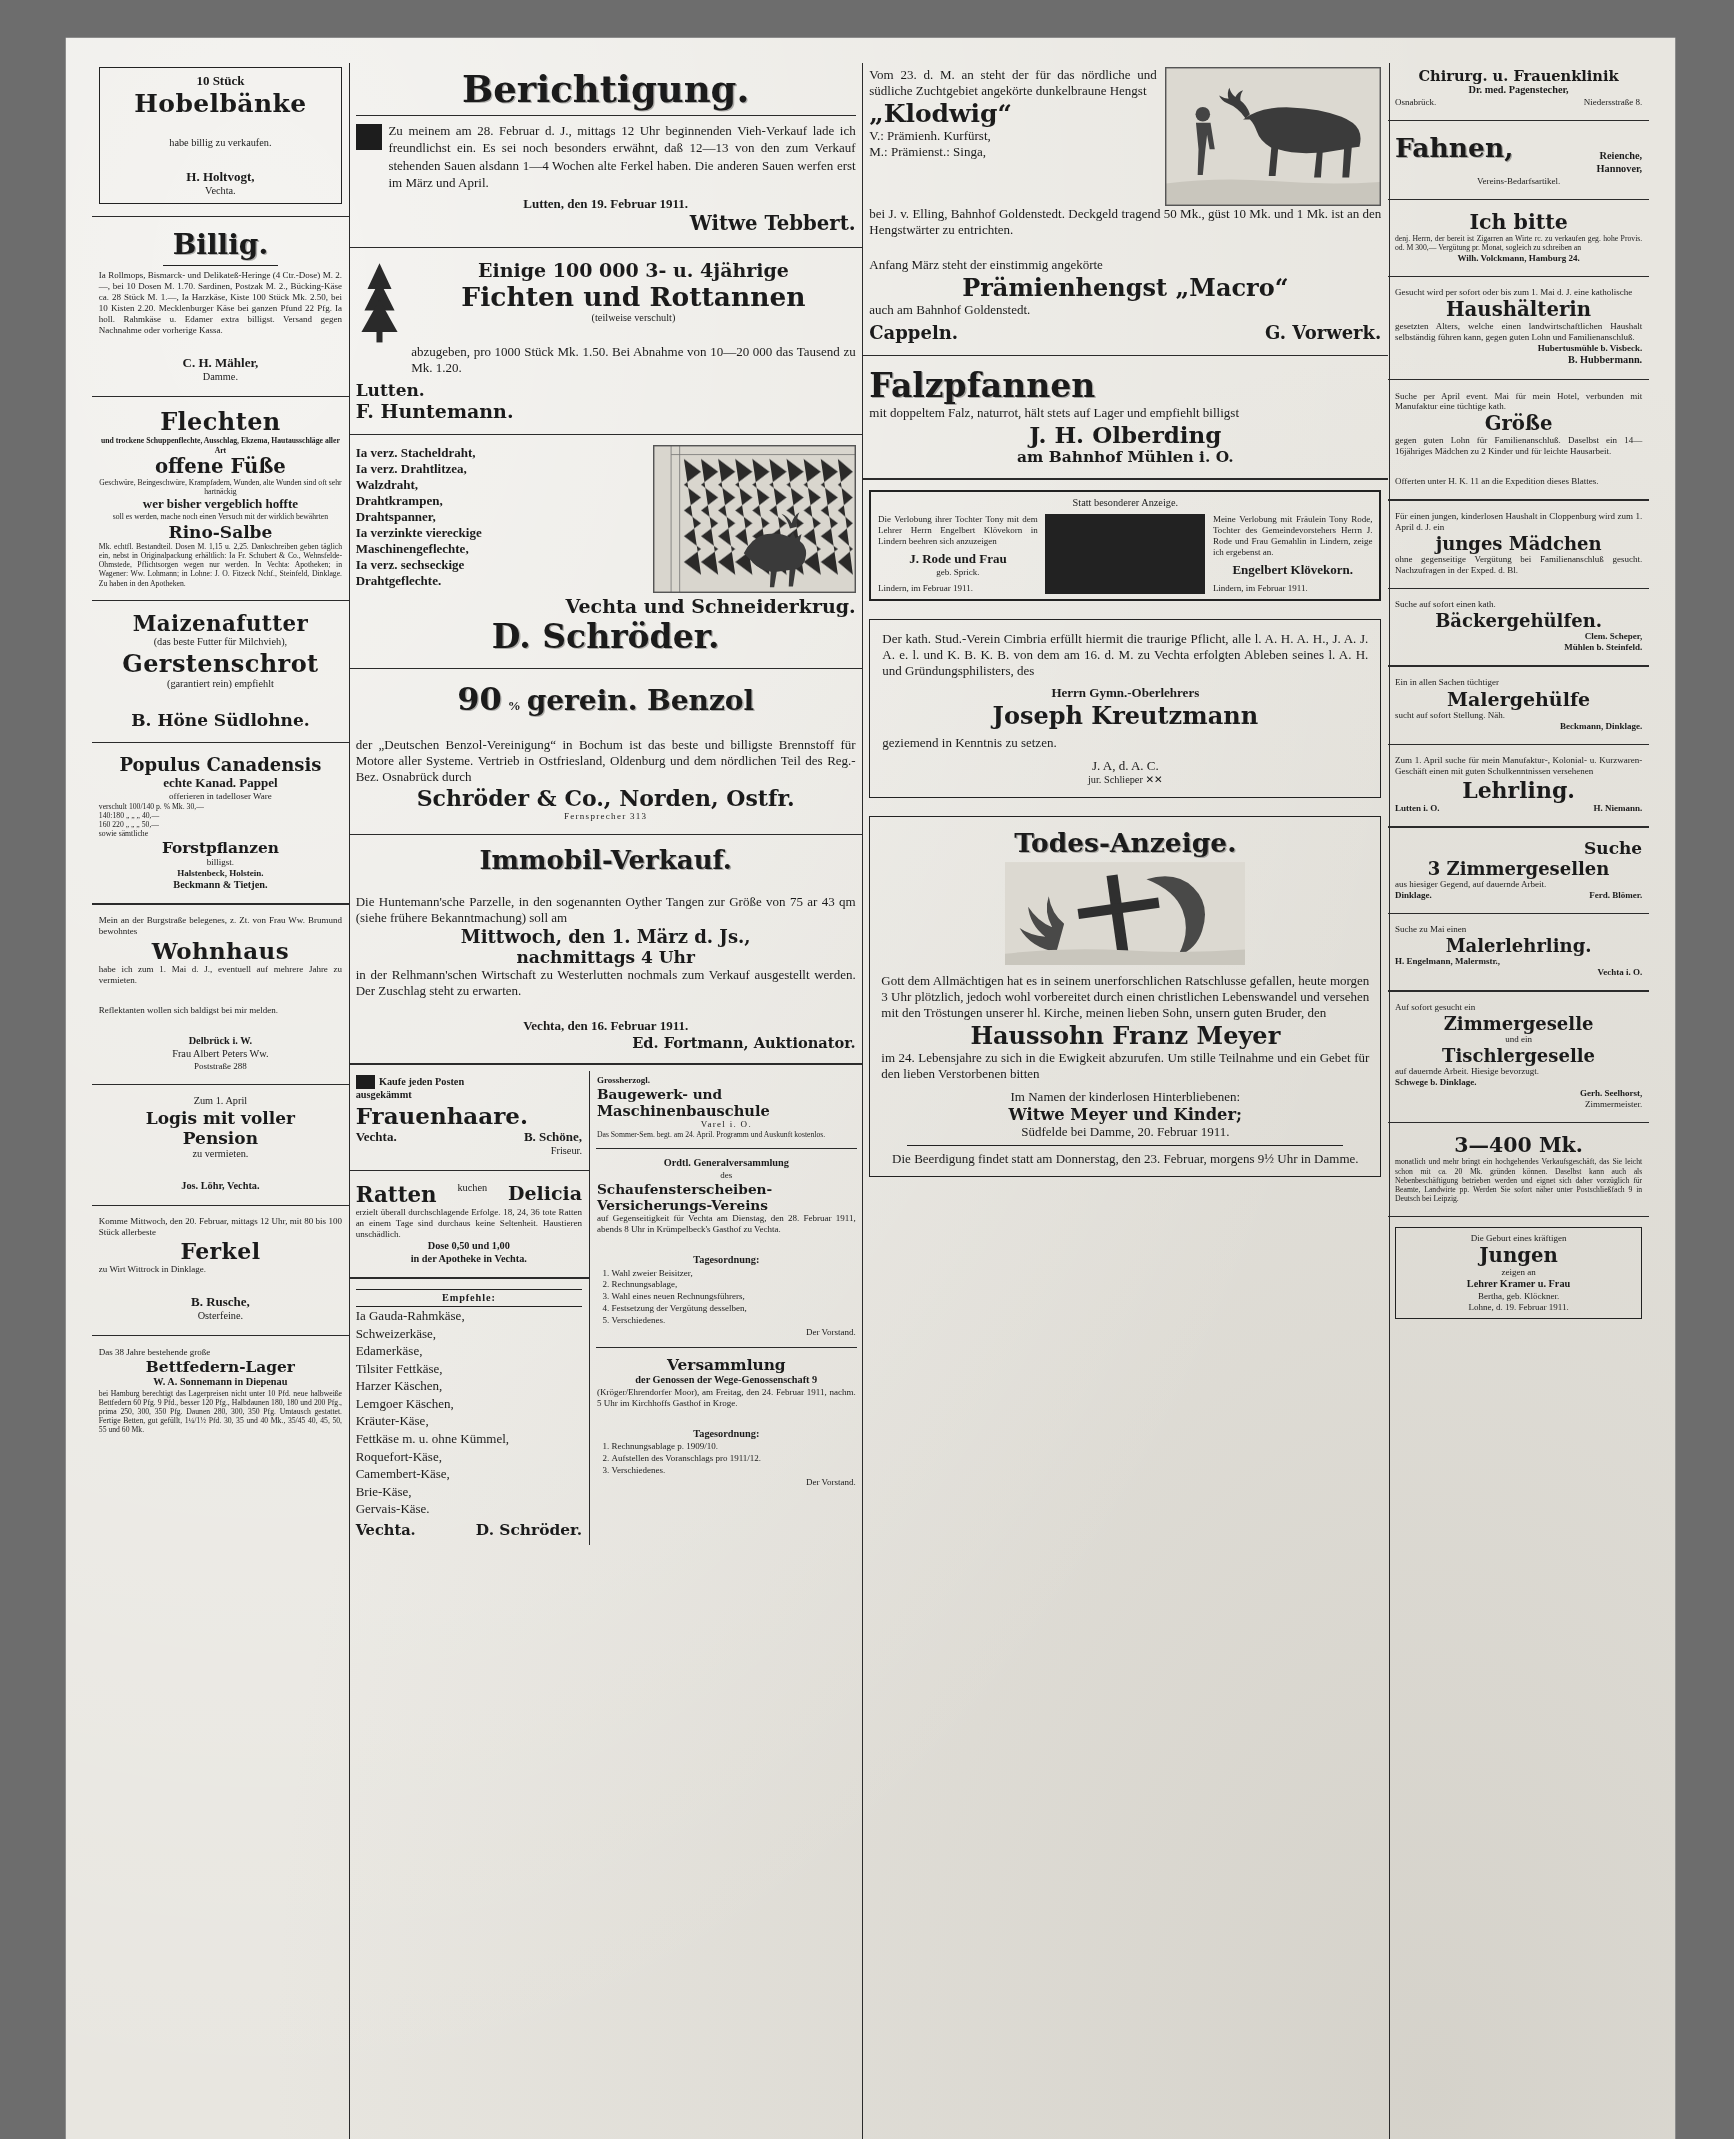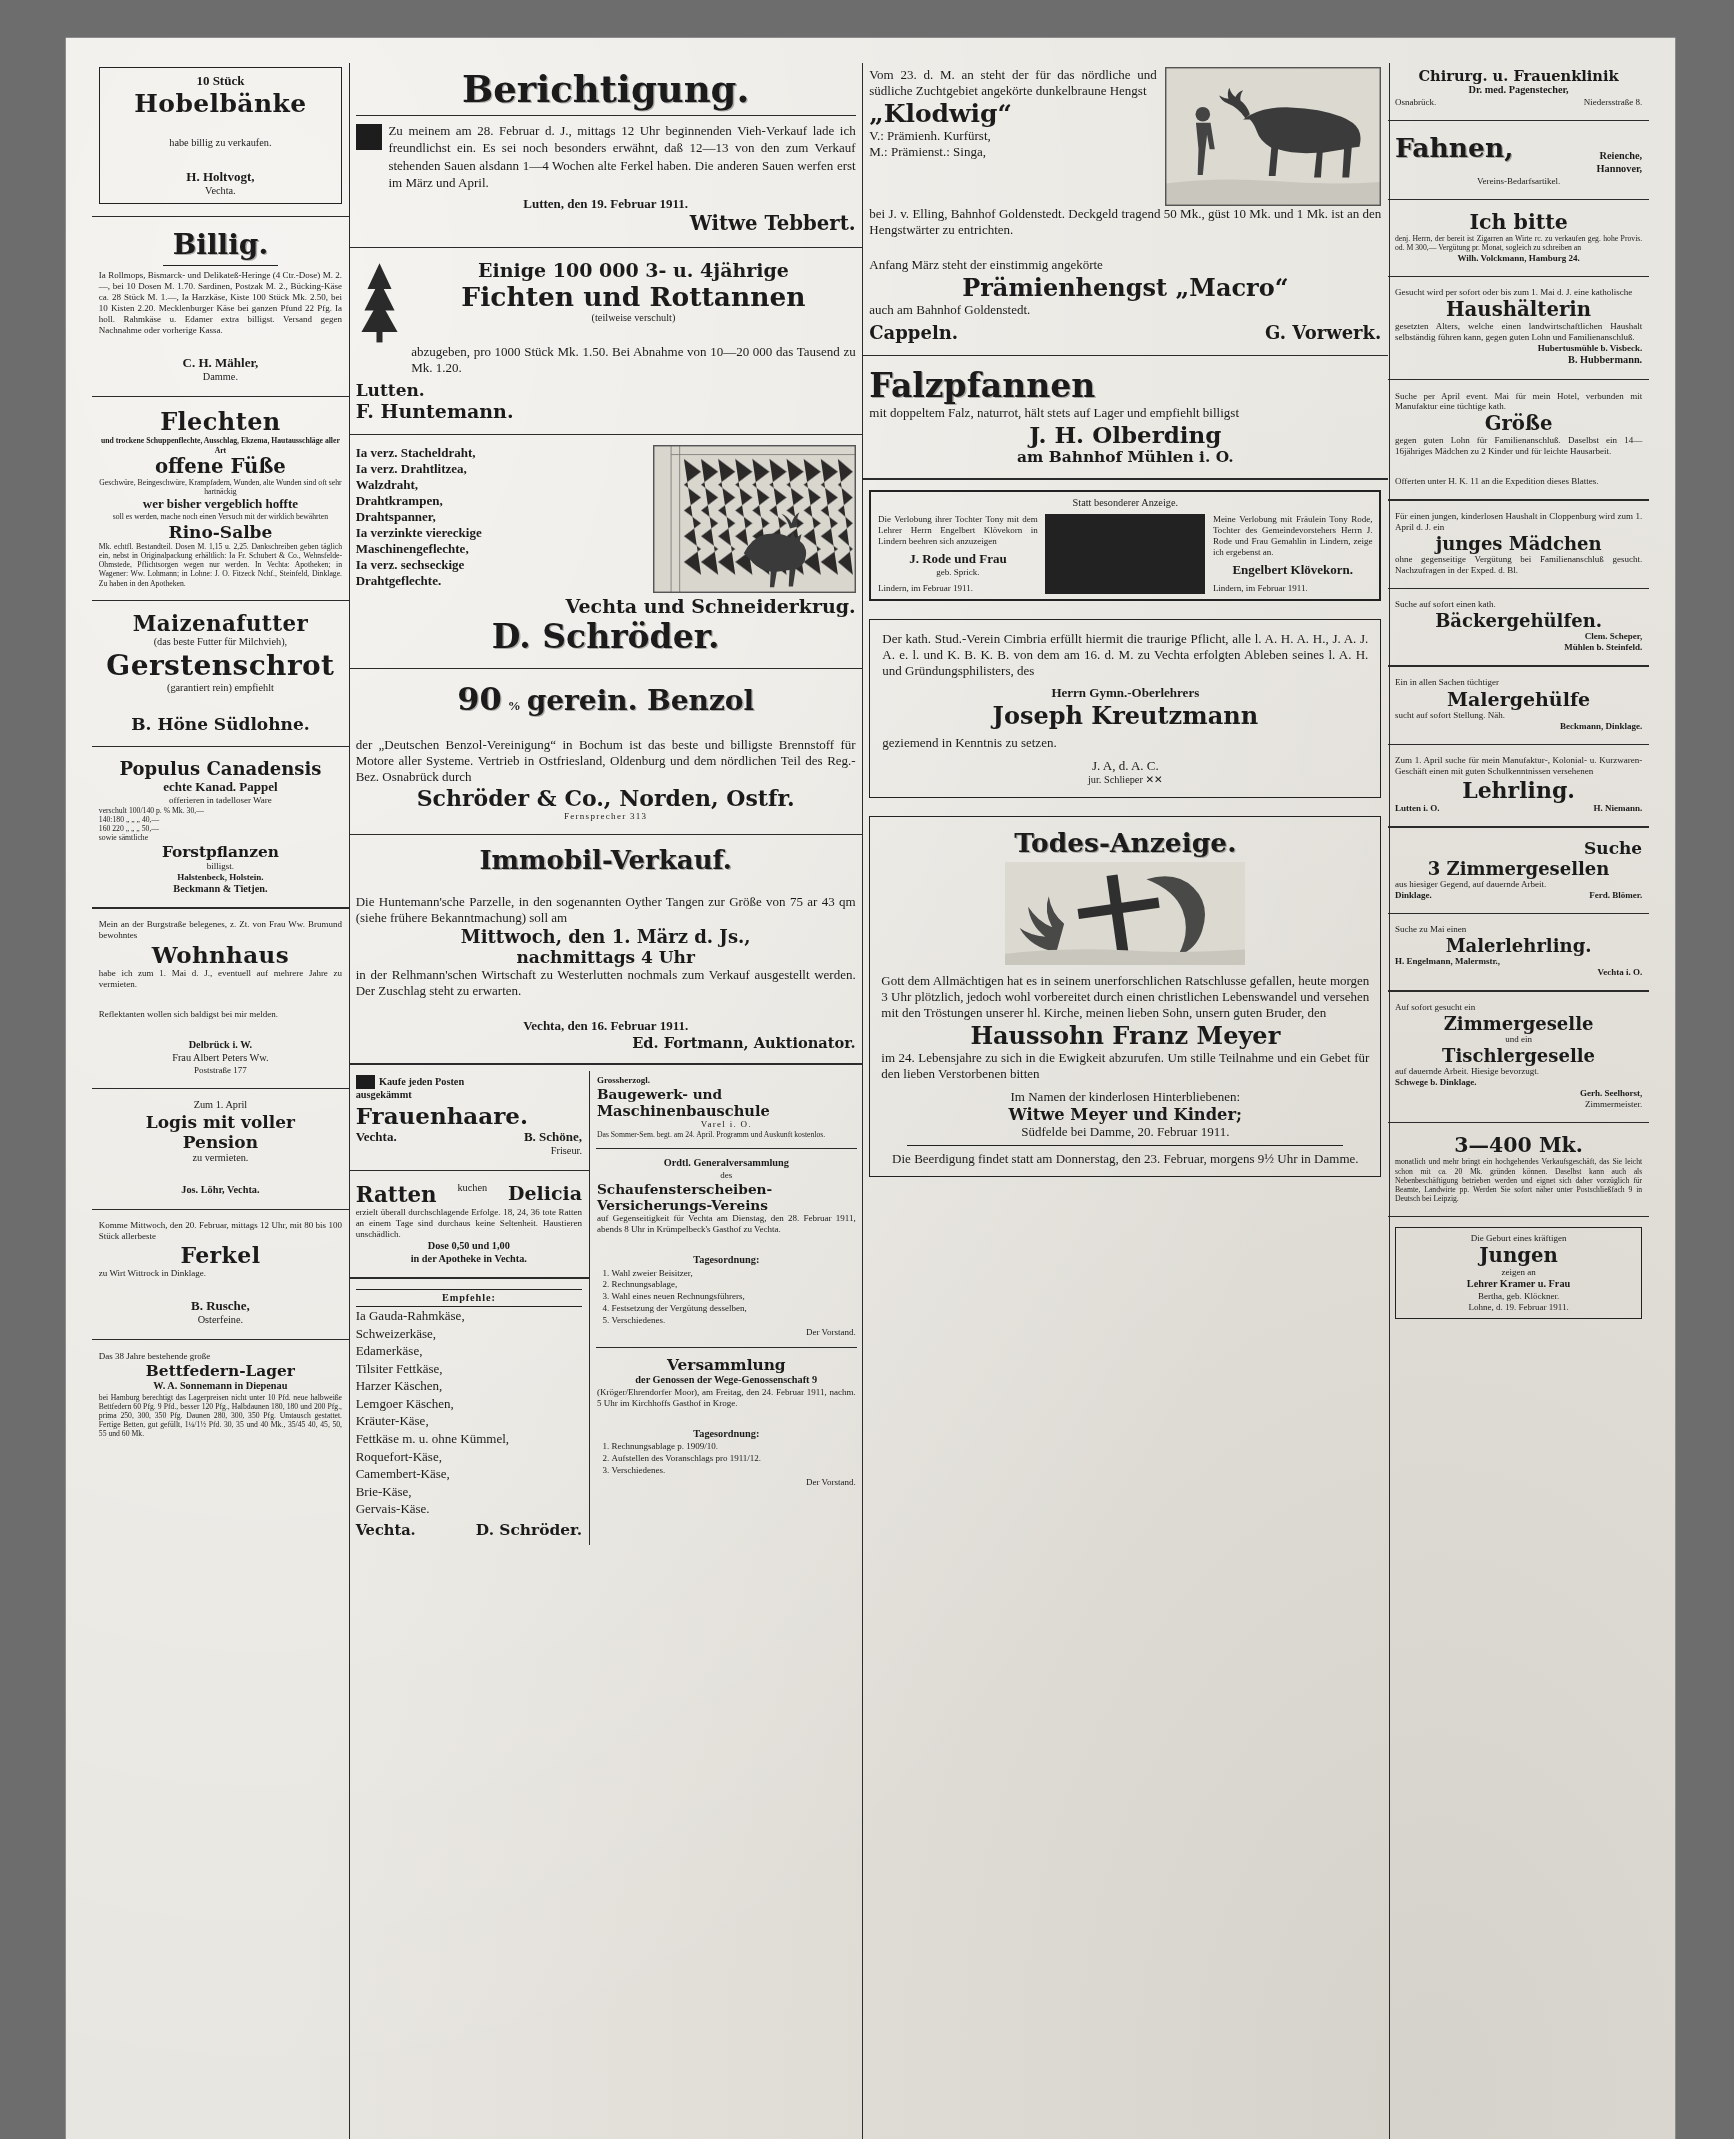--- a/index.html
+++ b/index.html
@@ -98,21 +98,21 @@
           <div class="tiny">soll es werden, mache noch einen Versuch mit der wirklich bewährten</div>
           <div class="big fr" style="font-size:17px">Rino-Salbe</div>
           <div class="tiny just">Mk. echtfl. Bestandteil. Dosen M. 1,15 u. 2,25. Dankschreiben geben täglich ein, nebst in Originalpackung erhältlich: Ia Fr. Schubert &amp; Co., Wehnsfelde-Ohmstede, Pflichtsorgen wegen nur werden. In Vechta: Apotheken; in Wagener: Ww. Lohmann; in Lohne: J. O. Fitzeck Nchf., Steinfeld, Dinklage. Zu haben in den Apotheken.</div>
         </div>
 
         <div class="hline"></div>
 
         <div class="ad ctr">
           <div class="huge fr" style="font-size:21.4px">Maizenafutter</div>
           <div class="sm">(das beste Futter für Milchvieh),</div>
-          <div class="huge fr" style="font-size:28px">Gerstenschrot</div>
+          <div class="huge fr" style="font-size:24px">Gerstenschrot</div>
           <div class="sm">(garantiert rein) empfiehlt</div>
           <div class="big fr mt6" style="font-size:17px">B. Höne Südlohne.</div>
         </div>
 
         <div class="hline"></div>
 
         <div class="ad ctr">
           <div class="big fr" style="font-size:18px">Populus Canadensis</div>
           <div class="mid b">echte Kanad. Pappel</div>
           <div class="xs">offerieren in tadelloser Ware</div>
@@ -128,21 +128,21 @@
 
         <div class="hline"></div>
 
         <div class="ad">
           <div class="xs just">Mein an der Burgstraße belegenes, z. Zt. von Frau Ww. Brumund bewohntes</div>
           <div class="huge fr ctr" style="font-size:23px">Wohnhaus</div>
           <div class="xs just">habe ich zum 1. Mai d. J., eventuell auf mehrere Jahre zu vermieten.</div>
           <div class="xs just mt6">Reflektanten wollen sich baldigst bei mir melden.</div>
           <div class="sm b ctr mt6">Delbrück i. W.</div>
           <div class="sm ctr">Frau Albert Peters Ww.</div>
-          <div class="xs ctr">Poststraße 177</div>
+          <div class="xs ctr">Poststraße 288</div>
         </div>
 
         <div class="hline"></div>
 
         <div class="ad ctr">
           <div class="sm">Zum 1. April</div>
           <div class="big fr" style="font-size:17px">Logis mit voller</div>
           <div class="big fr" style="font-size:17px">Pension</div>
           <div class="sm">zu vermieten.</div>
           <div class="sm b mt6">Jos. Löhr, Vechta.</div>

